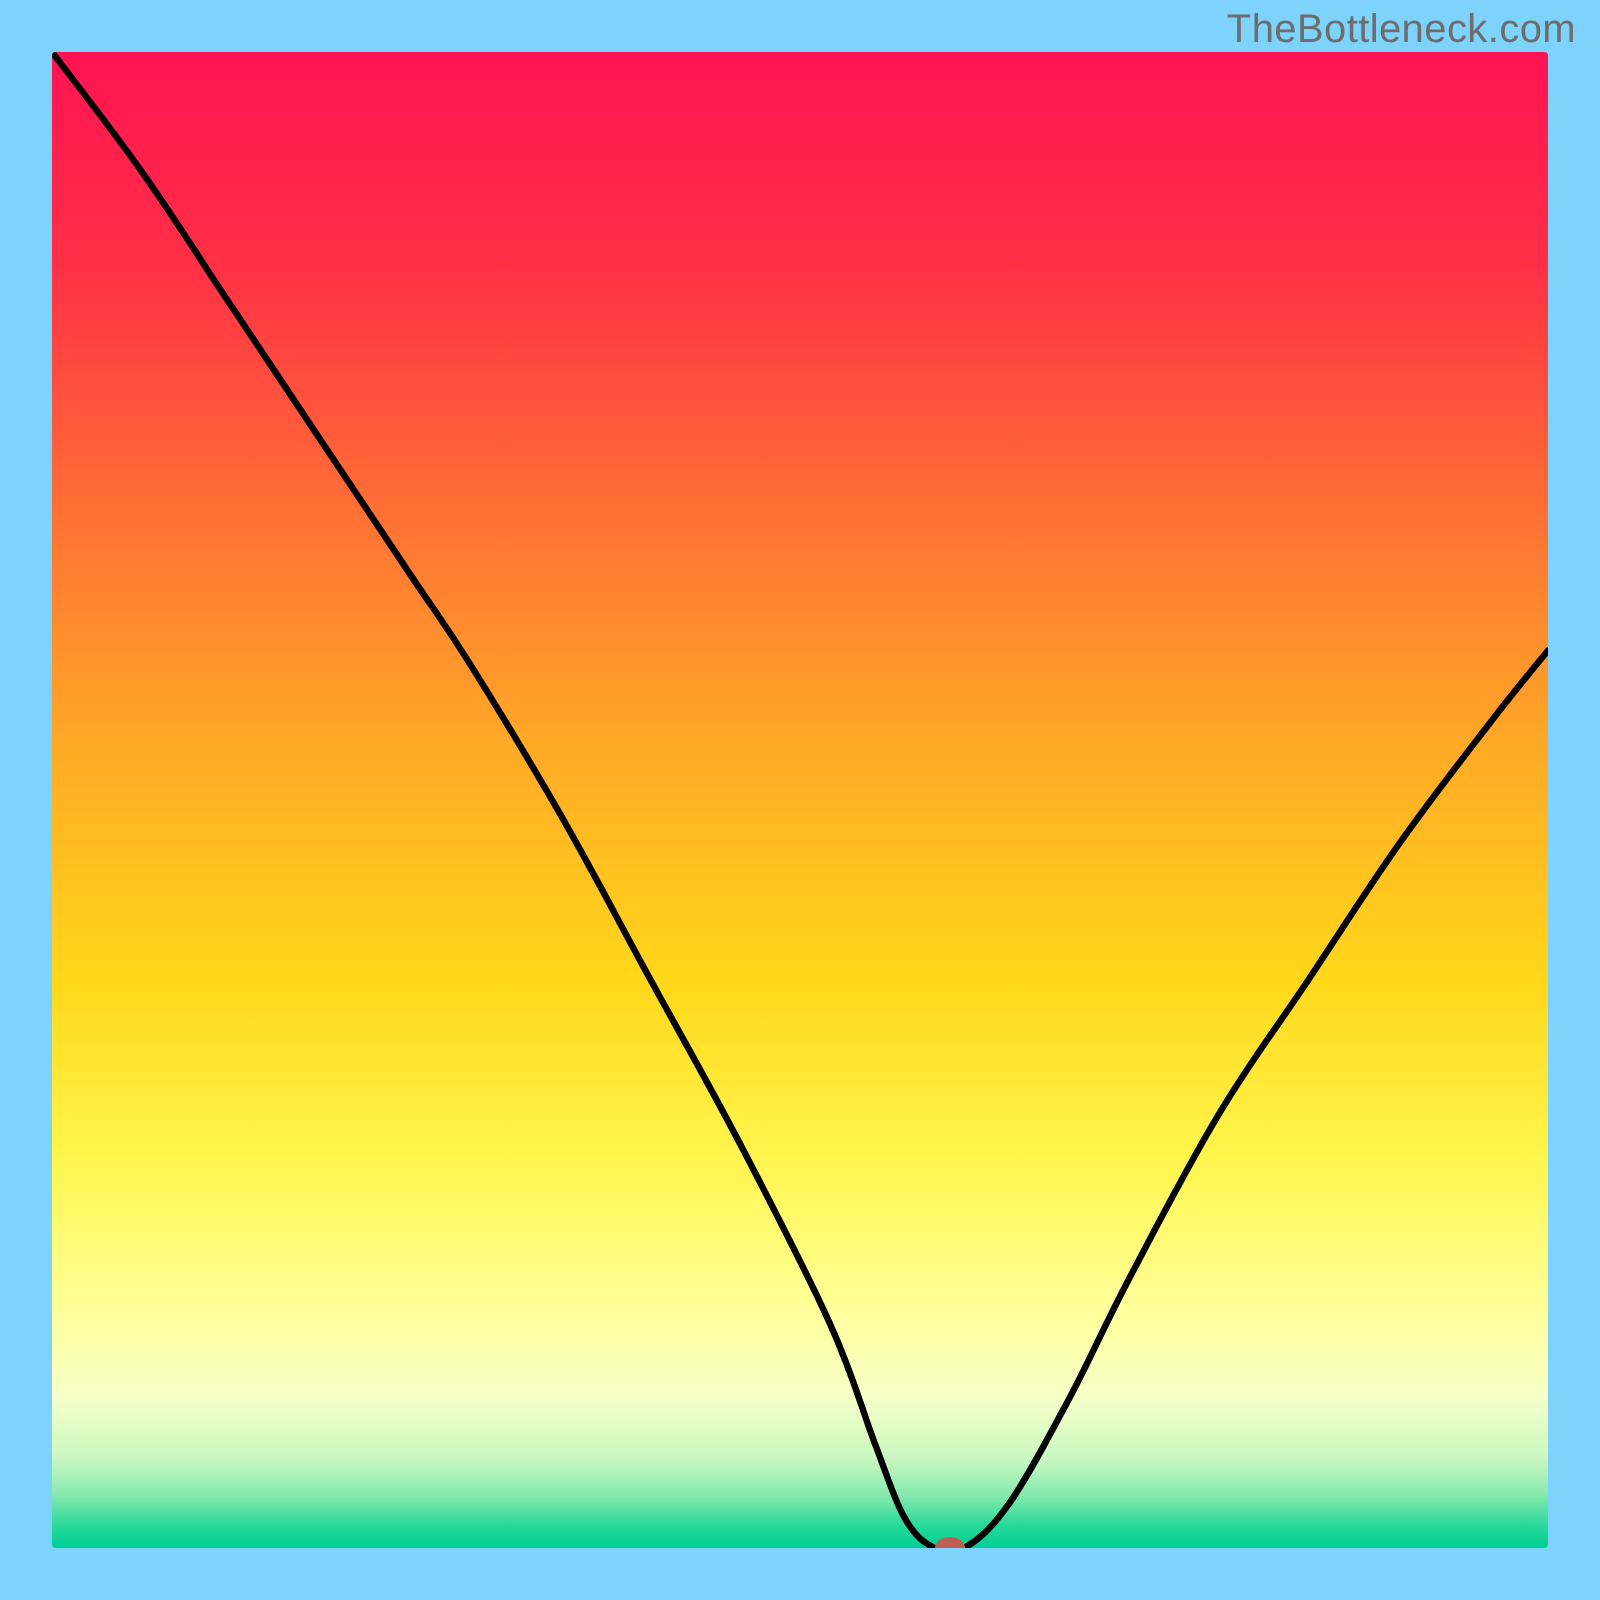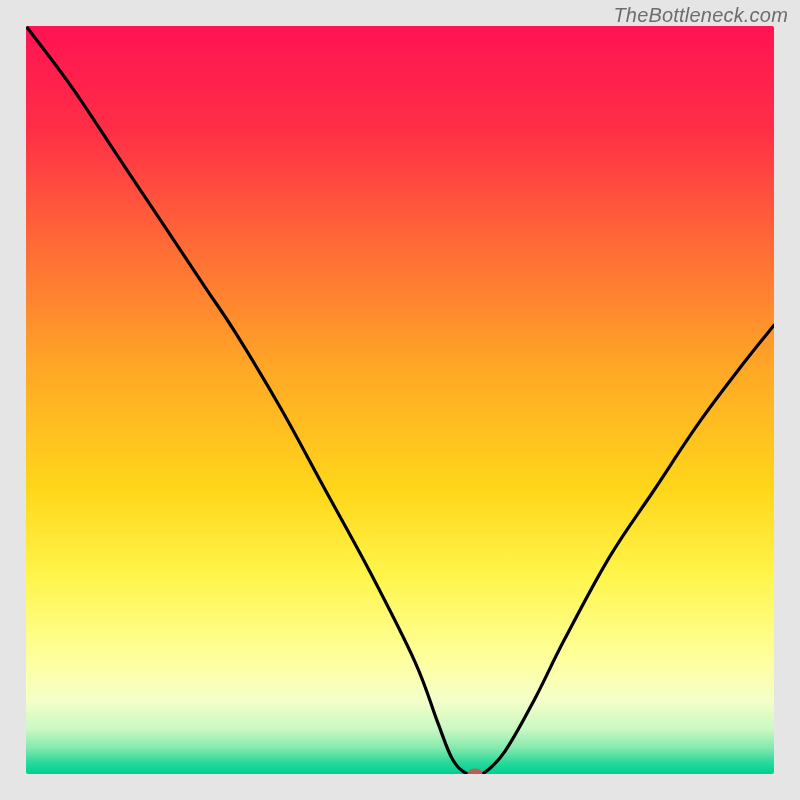--- a/index.html
+++ b/index.html
@@ -7,22 +7,21 @@
     padding: 0;
     width: 800px;
     height: 800px;
     background: #000000;
     overflow: hidden;
   }
   .container {
     position: relative;
     width: 800px;
     height: 800px;
-    background: #e5e5e5;
-    font-style: italic;
+    background: #7dd3fc;
   }
   .watermark {
     position: absolute;
     top: 4px;
     right: 12px;
     color: #6d6d6d;
     font-family: Arial, Helvetica, sans-serif;
     font-size: 20px;
     font-weight: 500;
     z-index: 10;

